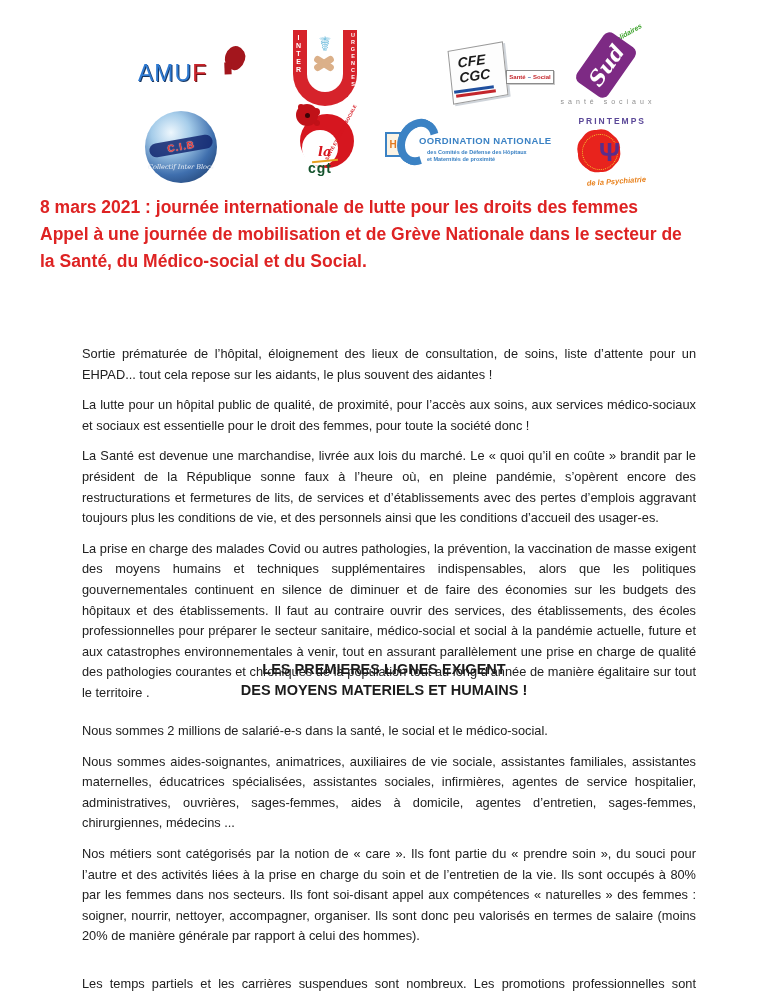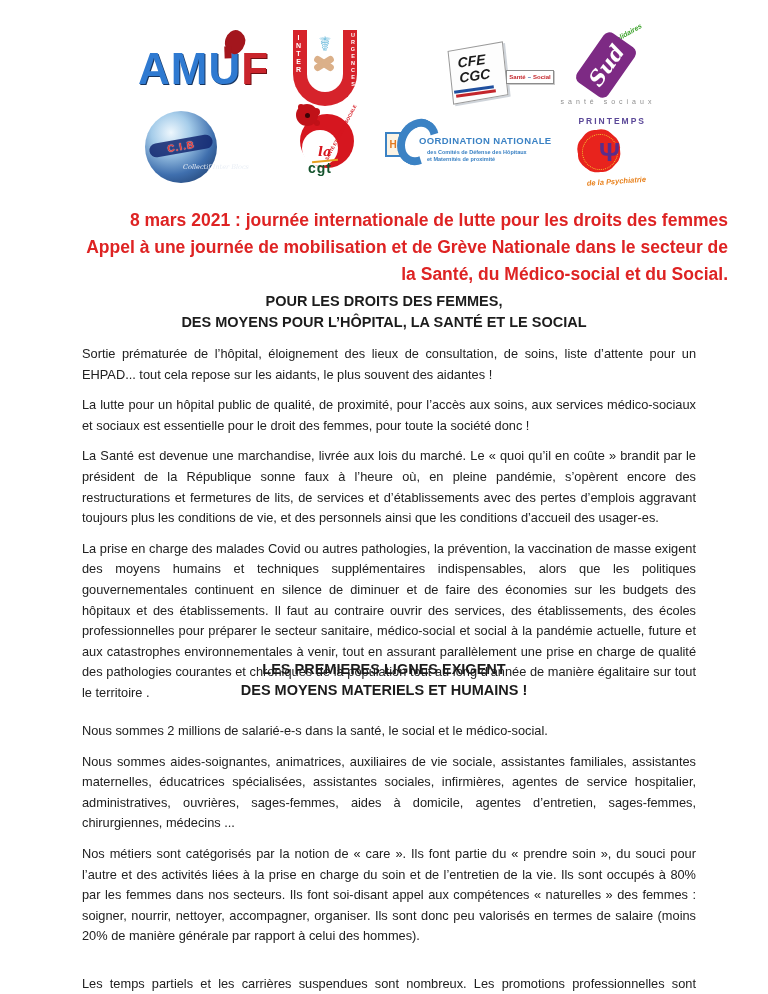--- a/index.html
+++ b/index.html
@@ -3,21 +3,21 @@
 <meta charset="utf-8">
 <style>
   html,body{margin:0;padding:0;background:#fff;}
   .page{position:relative;width:768px;height:994px;background:#ffffff;overflow:hidden;
         font-family:"Liberation Sans",sans-serif;color:#212121;}
 
   
   .logo{position:absolute;}
 
   
-  .amuf{left:138px;top:44px;width:115px;height:60px;font-weight:bold;font-size:44px;letter-spacing:1px;}
+  .amuf{left:138px;top:60px;width:115px;height:60px;font-weight:normal;font-size:23px;letter-spacing:1px;}
   .amuf-main{color:#2f7ad1;text-shadow:1px 1px 0 #17355f;}
   .amuf-f{color:#c9252c;text-shadow:1px 1px 0 #6e1014;}
   .amuf-fist{position:absolute;right:8px;top:-14px;width:20px;height:24px;background:#a3161d;
              border-radius:45% 55% 40% 60%/50% 45% 55% 50%;transform:rotate(18deg);}
   .amuf-fist::after{content:"";position:absolute;left:3px;bottom:-6px;width:7px;height:12px;
              background:#a3161d;transform:rotate(-20deg);}
 
   
   .iu{left:288px;top:28px;width:76px;height:84px;}
   .iu-u{position:absolute;left:5px;top:2px;width:64px;height:76px;box-sizing:border-box;
@@ -57,21 +57,21 @@
         font-size:7px;letter-spacing:4px;}
 
   
   .cib{left:145px;top:111px;width:74px;height:74px;}
   .cib-sphere{position:absolute;width:72px;height:72px;border-radius:50%;
         background:radial-gradient(circle at 36% 30%,#eef7fd 0%,#a6cdea 28%,#3f6fae 62%,#142e58 100%);}
   .cib-band{position:absolute;left:4px;top:28px;width:64px;height:14px;background:rgba(18,38,110,.85);
         border-radius:7px;transform:rotate(-10deg);display:flex;align-items:center;justify-content:center;}
   .cib-acr{color:#e23a3a;font-weight:bold;font-size:10px;letter-spacing:1px;text-shadow:0 0 1px #fff;}
   .cib-cap{position:absolute;left:0;top:52px;width:72px;text-align:center;color:#e9eef5;
-        font-family:"DejaVu Serif",serif;font-style:italic;font-size:6.5px;margin-left:35px;}
+        font-family:"DejaVu Serif",serif;font-style:italic;font-size:6.5px;}
 
   
   .cgt{left:288px;top:104px;width:82px;height:88px;}
   .cgt-crescent{position:absolute;left:12px;top:10px;width:54px;height:54px;border-radius:50%;background:#d6161f;}
   .cgt-crescent::after{content:"";position:absolute;left:2px;top:16px;width:36px;height:36px;
         border-radius:50%;background:#fff;}
   .cgt-flower{position:absolute;left:8px;top:0px;width:22px;height:22px;border-radius:50%;background:#c01118;
         box-shadow:9px -3px 0 -7px #c01118,-6px -8px 0 -8px #c01118,10px 8px 0 -8px #c01118;}
   .cgt-flower::after{content:"";position:absolute;left:9px;top:9px;width:5px;height:5px;border-radius:50%;background:#3a0406;}
   .cgt-la{position:absolute;left:30px;top:40px;color:#d6161f;font-family:"DejaVu Serif",serif;
@@ -101,21 +101,21 @@
   .pp-flower::before{content:"";position:absolute;left:0;top:0;width:42px;height:42px;background:#e8231d;
         border-radius:40% 60% 42% 58%/58% 42% 60% 40%;transform:rotate(45deg);}
   .pp-flower::after{content:"";position:absolute;left:4px;top:4px;width:34px;height:34px;
         border:1px dotted #f2c12e;border-radius:50%;}
   .pp-psi{position:absolute;left:26px;top:16px;width:42px;color:#5a2d8a;font-weight:bold;font-size:26px;
         line-height:40px;z-index:2;}
   .pp-bottom{position:absolute;left:0;top:62px;width:94px;color:#e8821e;font-style:italic;
         font-weight:bold;font-size:7.5px;transform:rotate(-4deg);}
 
   
-  .title-block{position:absolute;left:40px;top:207px;width:688px;text-align:right;
+  .title-block{position:absolute;left:40px;top:194px;width:688px;text-align:left;
         font-weight:bold;font-size:17.5px;line-height:27px;}
   .h-block{position:absolute;left:40px;width:688px;text-align:center;color:#1c1c1c;
         font-weight:bold;font-size:14.5px;line-height:21px;}
   .h1{top:291px;}
   .h2{top:659px;}
   .body-block{position:absolute;left:72px;width:624px;font-size:12.8px;line-height:20.6px;
         text-align:justify;}
   .b1{top:344px;}
   .b2{top:721px;}
   .body-block p{margin:0 0 10px 10px;}
@@ -197,24 +197,20 @@
     <div class="pp-psi">Ψ</div>
     <div class="pp-bottom">de la Psychiatrie</div>
   </div>
 
   <div class="title-block" id="title-block" style="color: rgb(222, 35, 35);">
     <div>8 mars 2021 : journée internationale de lutte pour les droits des femmes</div>
     <div>Appel à une journée de mobilisation et de Grève Nationale dans le secteur de</div>
     <div>la Santé, du Médico-social et du Social.</div>
   </div>
 
-  <div class="h-block h1">
-    <div>POUR LES DROITS DES FEMMES,</div>
-    <div>DES MOYENS POUR L’HÔPITAL, LA SANTÉ ET LE SOCIAL</div>
-  </div>
 
   <div class="body-block b1">
     <p>Sortie prématurée de l’hôpital, éloignement des lieux de consultation, de soins, liste d’attente pour un EHPAD... tout cela repose sur les aidants, le plus souvent des aidantes !</p>
     <p>La lutte pour un hôpital public de qualité, de proximité, pour l’accès aux soins, aux services médico-sociaux et sociaux est essentielle pour le droit des femmes, pour toute la société donc !</p>
     <p>La Santé est devenue une marchandise, livrée aux lois du marché. Le « quoi qu’il en coûte » brandit par le président de la République sonne faux à l’heure où, en pleine pandémie, s’opèrent encore des restructurations et fermetures de lits, de services et d’établissements avec des pertes d’emplois aggravant toujours plus les conditions de vie, et des personnels ainsi que les conditions d’accueil des usager-es.</p>
     <p>La prise en charge des malades Covid ou autres pathologies, la prévention, la vaccination de masse exigent des moyens humains et techniques supplémentaires indispensables, alors que les politiques gouvernementales continuent en silence de diminuer et de faire des économies sur les budgets des hôpitaux et des établissements. Il faut au contraire ouvrir des services, des établissements, des écoles professionnelles pour préparer le secteur sanitaire, médico-social et social à la pandémie actuelle, future et aux catastrophes environnementales à venir, tout en assurant parallèlement une prise en charge de qualité des pathologies courantes et chroniques de la population tout au long d’année de manière égalitaire sur tout le territoire .</p>
   </div>
 
   <div class="h-block h2">
     <div>LES PREMIERES LIGNES EXIGENT</div>

